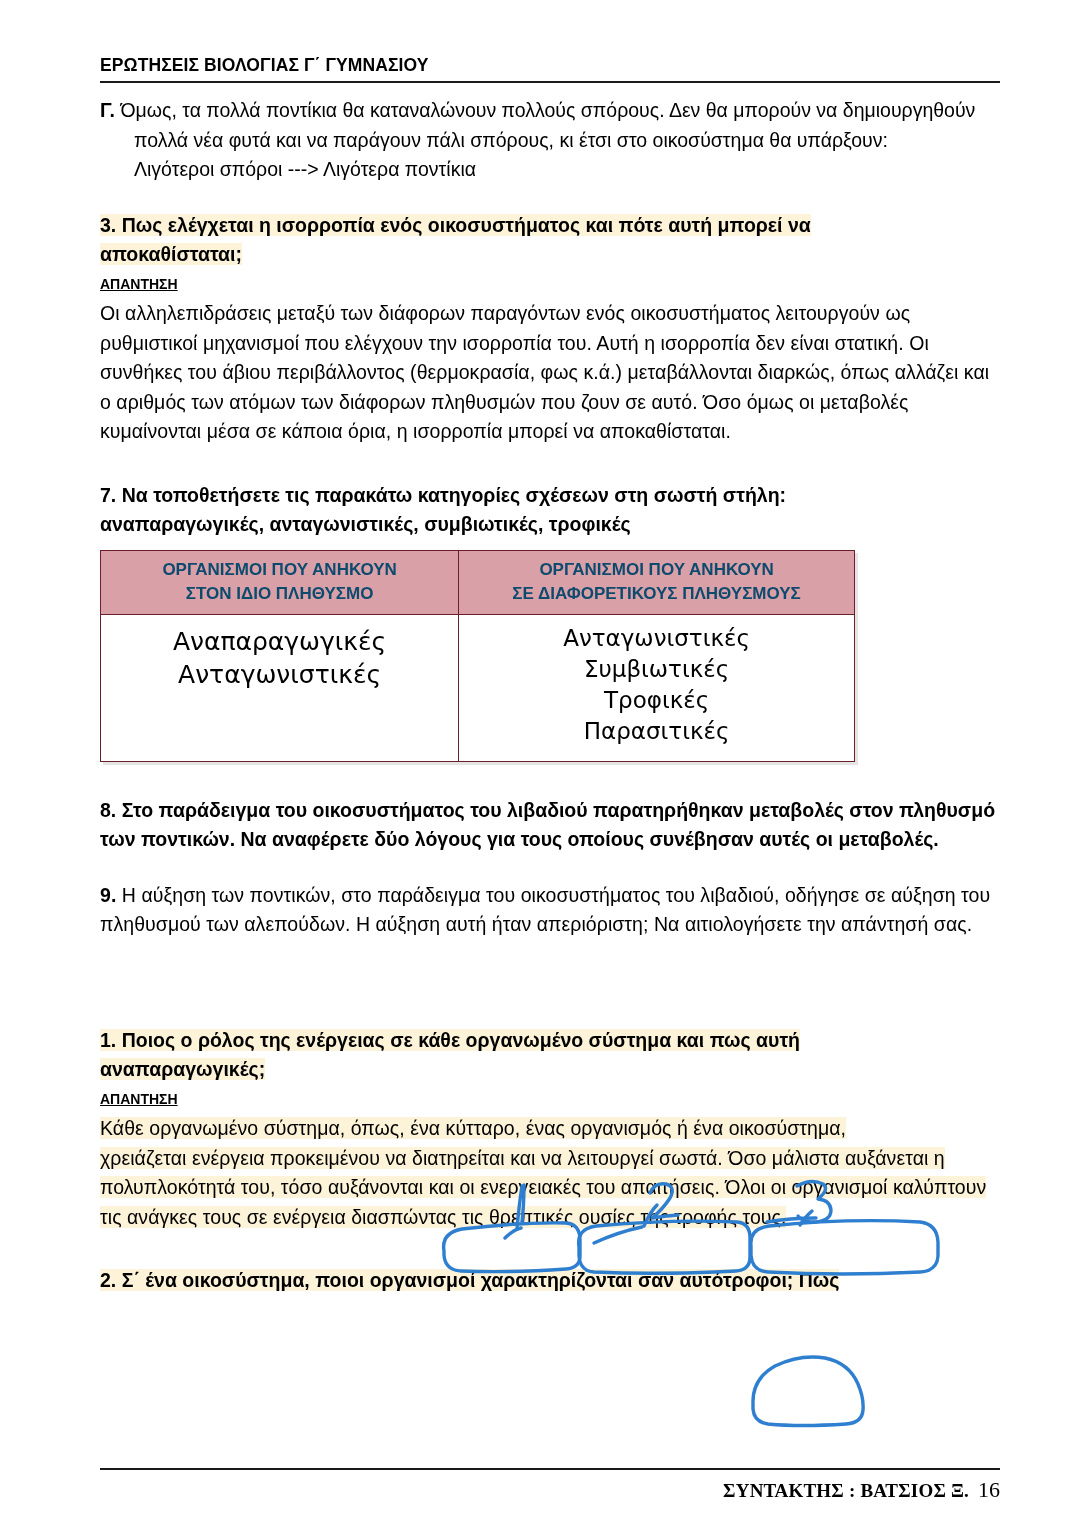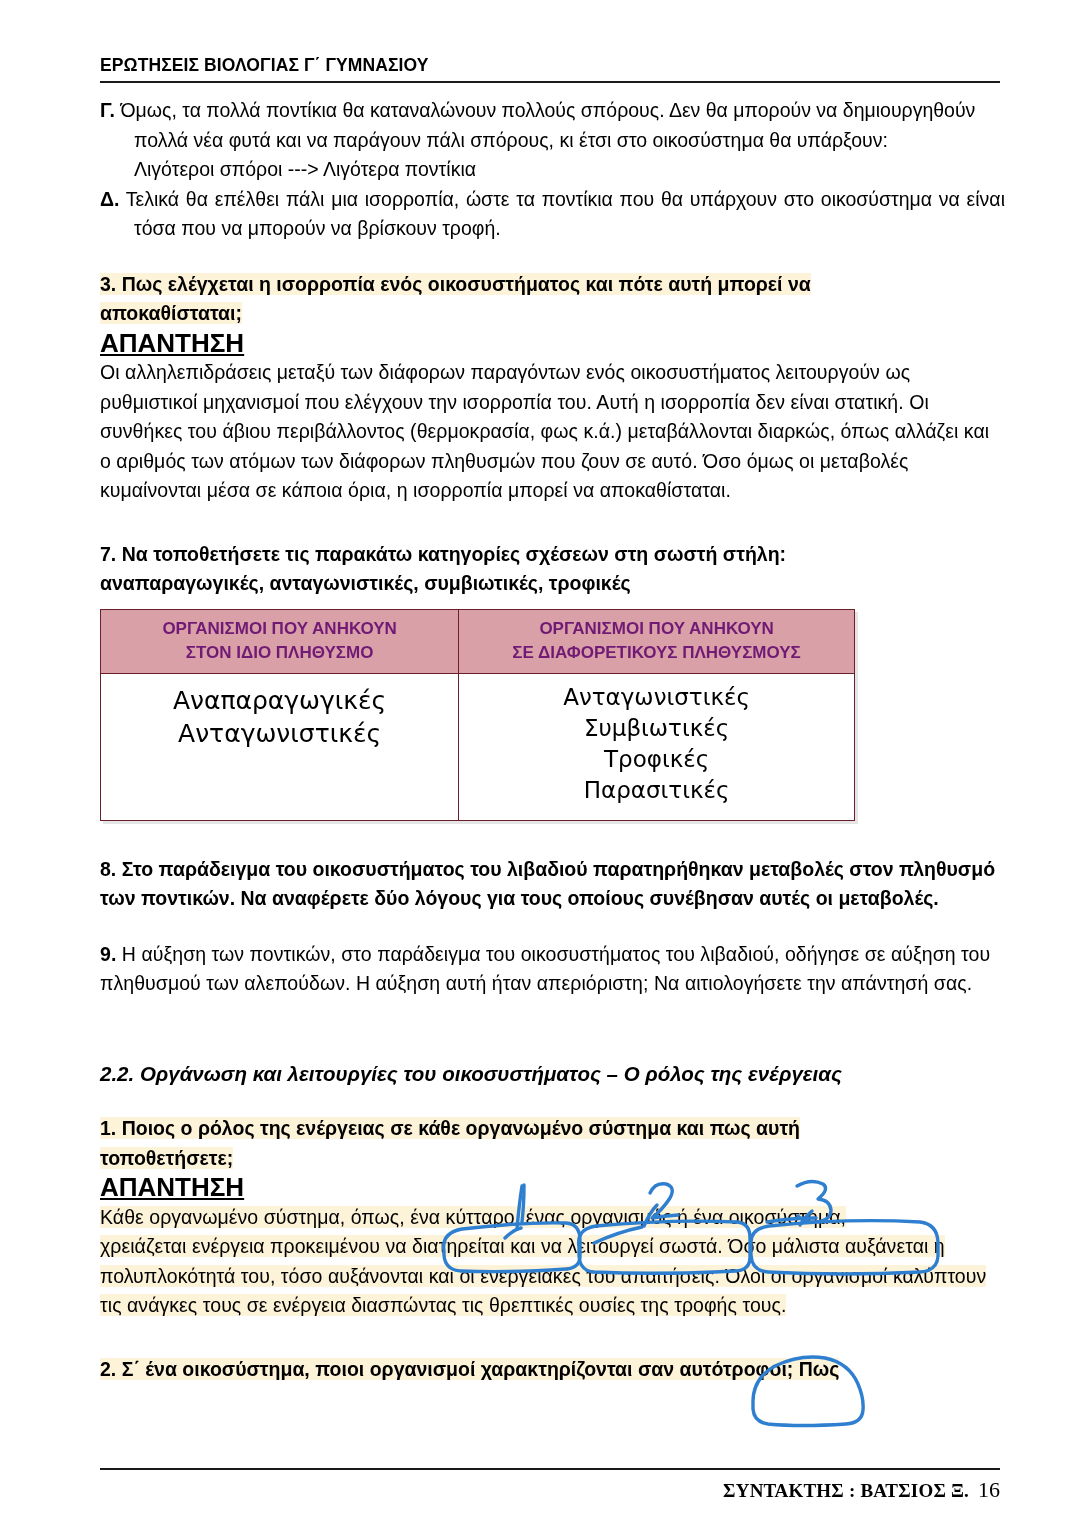--- a/index.html
+++ b/index.html
@@ -79,42 +79,42 @@
   .gap-lg { height: 34px; }
 
   
   .hl {
     background-color: #fdf3d8;
   }
 
   .underline-head {
     text-decoration: underline;
     font-weight: bold;
-    font-size: 26px;
+    font-size: 14px;
     line-height: 29.5px;
   }
 
   .q-head {
     font-weight: bold;
     font-size: 19.5px;
     line-height: 29.5px;
   }
 
   
   .cat-table {
     border-collapse: collapse;
     width: 755px;
     margin-top: 10px;
     table-layout: fixed;
     box-shadow: 3px 3px 0 0 rgba(0,0,0,0.10);
   }
   .cat-table th {
     background: #d9a0a8;
     border: 1.6px solid #6b1f2a;
-    color: #701a75;
+    color: #0c4a6e;
     font-size: 17px;
     font-weight: bold;
     line-height: 24px;
     padding: 7px 6px 8px 6px;
     text-align: center;
     vertical-align: middle;
   }
   .cat-table td {
     border: 1.6px solid #6b1f2a;
     background: #ffffff;
@@ -180,24 +180,20 @@
   </div>
 
   <div class="content">
 
     <div class="hang">
       <span class="lbl">Γ.</span>
       <span>Όμως, τα πολλά ποντίκια θα καταναλώνουν πολλούς σπόρους. Δεν θα μπορούν να δημιουργηθούν πολλά νέα φυτά και να παράγουν πάλι σπόρους, κι έτσι στο οικοσύστημα θα υπάρξουν:</span>
     </div>
     <div class="sub-line">Λιγότεροι σπόροι ---&gt; Λιγότερα ποντίκια</div>
 
-    <div class="hang just">
-      <span class="lbl">Δ.</span>
-      <span>Τελικά θα επέλθει πάλι μια ισορροπία, ώστε τα ποντίκια που θα υπάρχουν στο οικοσύστημα να είναι τόσα που να μπορούν να βρίσκουν τροφή.</span>
-    </div>
 
     <div class="gap-md"></div>
 
     <div class="q-head">
       <span class="hl">3. Πως ελέγχεται η ισορροπία ενός οικοσυστήματος και πότε αυτή μπορεί να</span><br>
       <span class="hl">αποκαθίσταται;</span>
     </div>
     <div class="underline-head">ΑΠΑΝΤΗΣΗ</div>
     <div class="body-text">Οι αλληλεπιδράσεις μεταξύ των διάφορων παραγόντων ενός οικοσυστήματος λειτουργούν ως ρυθμιστικοί μηχανισμοί που ελέγχουν την ισορροπία του. Αυτή η ισορροπία δεν είναι στατική. Οι συνθήκες του άβιου περιβάλλοντος (θερμοκρασία, φως κ.ά.) μεταβάλλονται διαρκώς, όπως αλλάζει και ο αριθμός των ατόμων των διάφορων πληθυσμών που ζουν σε αυτό. Όσο όμως οι μεταβολές κυμαίνονται μέσα σε κάποια όρια, η ισορροπία μπορεί να αποκαθίσταται.</div>
 
@@ -250,27 +246,26 @@
     <div class="body-text">
       <span class="bold">9.</span>
       <span>Η αύξηση των ποντικών, στο παράδειγμα του οικοσυστήματος του λιβαδιού, οδήγησε σε αύξηση του πληθυσμού των αλεπούδων. Η αύξηση αυτή ήταν απεριόριστη; Να αιτιολογήσετε την απάντησή σας.</span>
     </div>
 
     <div class="gap-md"></div>
 
 
     <div class="gap-lg"></div>
 
-    <div class="q-head ital" style="font-size:20.5px;">2.2. Οργάνωση και λειτουργίες του οικοσυστήματος – Ο ρόλος της ενέργειας</div>
 
     <div class="gap-md"></div>
 
     <div class="q-head">
       <span class="hl">1. Ποιος ο ρόλος της ενέργειας σε κάθε οργανωμένο σύστημα και πως αυτή</span><br>
-      <span class="hl">τοποθετήσετε;</span>
+      <span class="hl">αναπαραγωγικές;</span>
     </div>
     <div class="underline-head">ΑΠΑΝΤΗΣΗ</div>
     <div class="body-text">
       <span class="hl">Κάθε οργανωμένο σύστημα, όπως, </span><span class="hl">ένα κύτταρο</span><span class="hl">, </span><span class="hl">ένας οργανισμός</span><span class="hl"> ή </span><span class="hl">ένα οικοσύστημα</span><span class="hl">,</span>
     </div>
     <div class="body-text"><span class="hl">χρειάζεται ενέργεια προκειμένου να διατηρείται και να λειτουργεί σωστά. Όσο μάλιστα αυξάνεται η πολυπλοκότητά του, τόσο αυξάνονται και οι ενεργειακές του απαιτήσεις. Όλοι οι οργανισμοί καλύπτουν τις ανάγκες τους σε ενέργεια διασπώντας τις θρεπτικές ουσίες της τροφής τους.</span></div>
 
     <div class="gap-lg"></div>
 
     <div class="q-head">

